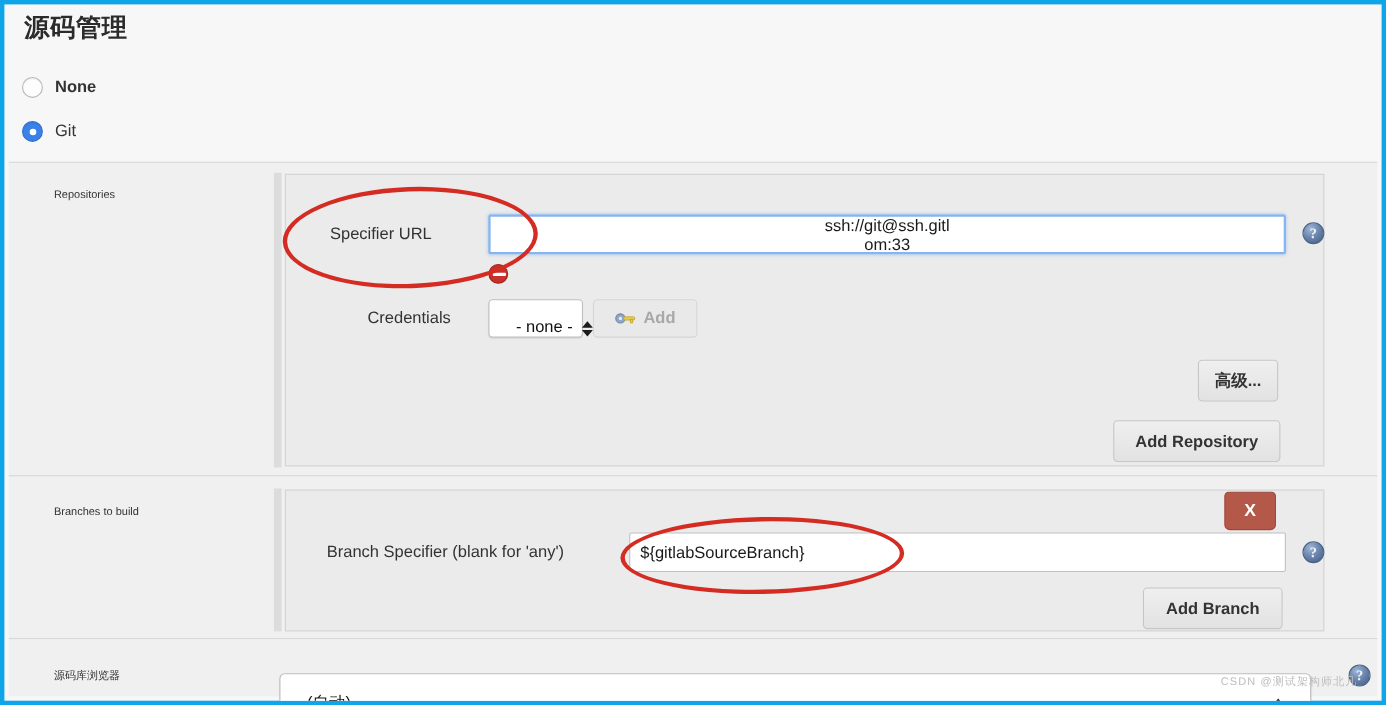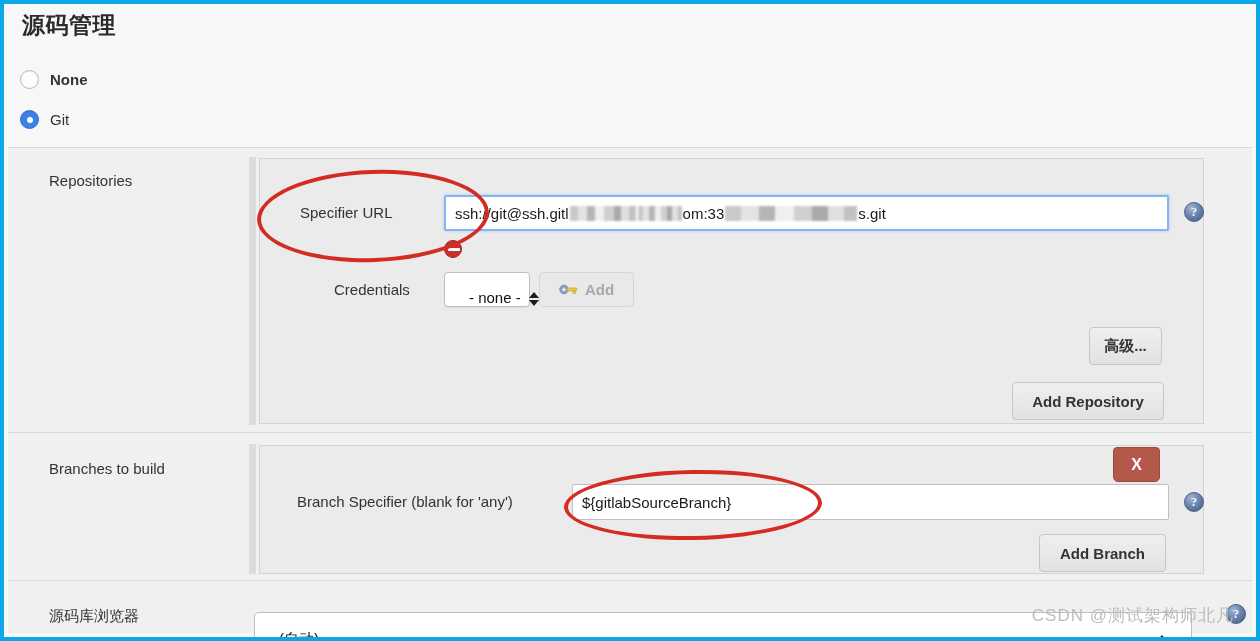--- a/index.html
+++ b/index.html
@@ -87,21 +87,21 @@
     width: 7px;
     background: #dcdcdc;
   }
   .vbar-1 { left: 245px; top: 153px; height: 268px; }
   .vbar-2 { left: 245px; top: 440px; height: 130px; }
 
   
   .row-label {
     position: absolute;
     left: 45px;
-    font-size: 15px;
+    font-size: 10px;
     color: #333;
     white-space: nowrap;
   }
   .lbl-repos    { top: 168px; }
   .lbl-branches { top: 456px; }
   .lbl-browser  { top: 603px; left: 45px; }
 
   
   .panel {
     position: absolute;
@@ -129,20 +129,21 @@
     color: #1a1a1a;
     padding: 0 9px;
     display: flex;
     align-items: center;
     overflow: hidden;
     white-space: nowrap;
   }
   .text-input.focused {
     border: 2px solid #85b4f2;
     box-shadow: 0 0 3px rgba(110,168,240,.55);
+    flex-direction: column;
   }
 
   
   .redact {
     display: inline-block;
     height: 15px;
     vertical-align: middle;
     margin: 0 1px;
     filter: blur(1.1px);
     background-image:
@@ -260,21 +261,21 @@
     display: flex;
     align-items: center;
     justify-content: center;
     font-family: "Liberation Serif", serif;
   }
 
   
   .watermark {
     position: absolute;
     right: 22px; bottom: 10px;
-    font-size: 17px;
+    font-size: 10px;
     color: #bcbcbc;
     letter-spacing: 1px;
     pointer-events: none;
   }
 
   
   .annot {
     position: absolute;
     border: 4px solid #d42c22;
     border-radius: 50%;

